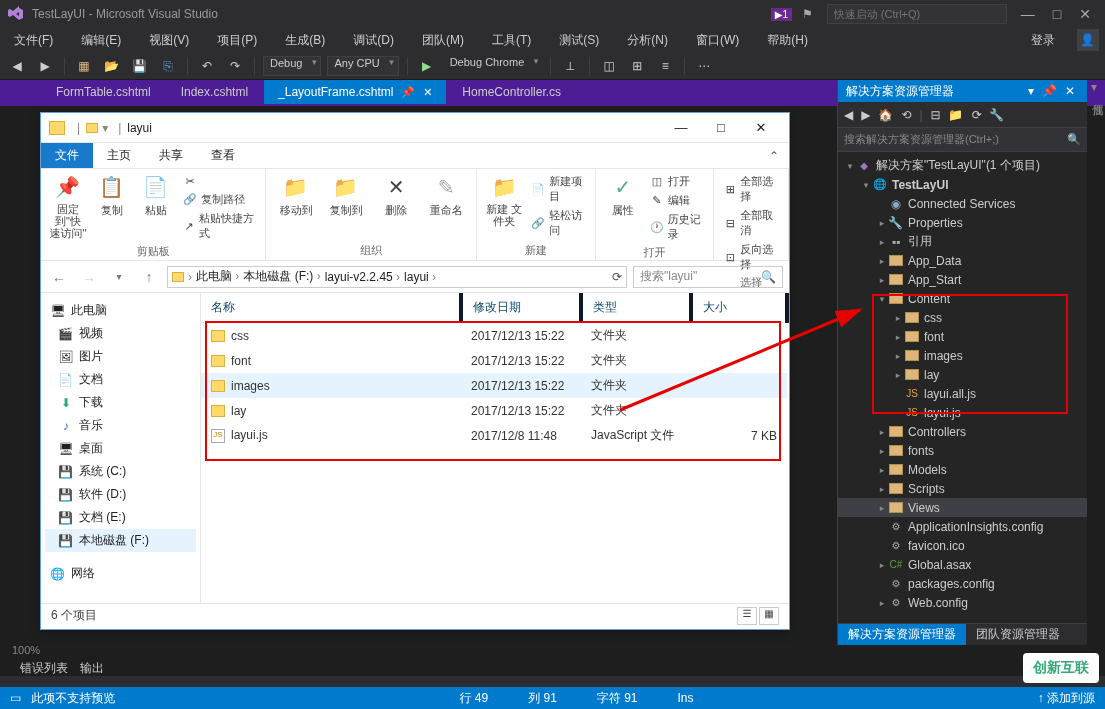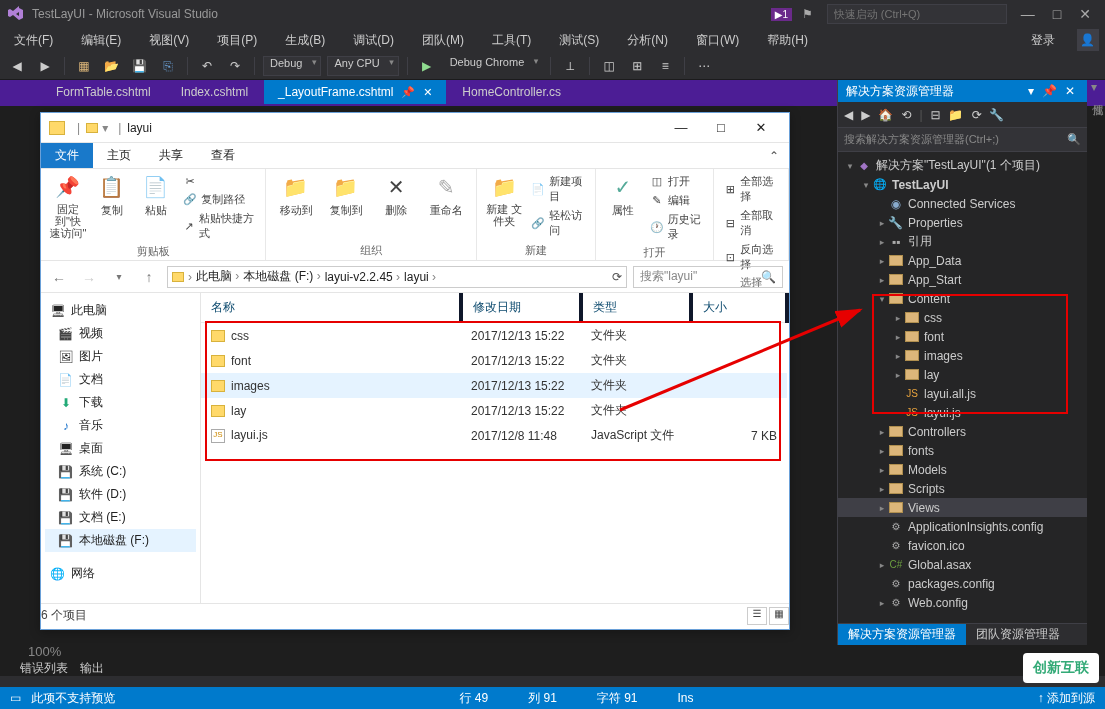--- a/index.html
+++ b/index.html
@@ -78,21 +78,21 @@
 
 .exp-list { flex: 1; position: relative; padding: 0; }
 .exp-list table { width: 100%; border-collapse: collapse; font-size: 12px; }
 .exp-list th { text-align: left; font-weight: normal; color: #0c4a6e; padding: 6px 10px; border-bottom: 1px solid #e8e8e8; border-right: 4px solid #0f172a; }
 .exp-list td { padding: 4px 10px; color: #333; }
 .exp-list tr.sel td { background: #e5f3ff; }
 .exp-list .fico { display: inline-block; width: 14px; height: 12px; background: #ffd96a; border: 1px solid #d8b23c; margin-right: 6px; vertical-align: middle; }
 .exp-list .jico { display: inline-block; width: 14px; height: 14px; background: #fff; border: 1px solid #aaa; margin-right: 6px; vertical-align: middle; font-size: 8px; text-align: center; color: #c80; }
 .red-box1 { position: absolute; border: 2px solid #e60000; pointer-events: none; }
 
-.exp-status { height: 24px; border-top: 1px solid #e5e5e5; display: flex; align-items: center; padding: 0 0; font-size: 12px; color: #444; }
+.exp-status { height: 24px; border-top: 1px solid #e5e5e5; display: flex; align-items: center; padding: 0 10px; font-size: 12px; color: #444; }
 .exp-status .spacer { flex: 1; }
 .exp-status .view-btn { width: 20px; height: 18px; border: 1px solid #ccc; margin-left: 2px; text-align: center; font-size: 10px; }
 
 
 .right-panel { position: absolute; right: 18px; top: 80px; width: 250px; height: 565px; background: #252526; border-left: 1px solid #3f3f46; display: flex; flex-direction: column; }
 .right-panel .panel-title { background: #007acc; color: #fff; height: 22px; display: flex; align-items: center; padding: 0 8px; font-size: 12px; }
 .right-panel .panel-title .spacer { flex: 1; }
 .right-panel .panel-title .pbtn { padding: 0 4px; cursor: pointer; }
 .right-panel .panel-toolbar { height: 26px; display: flex; align-items: center; padding: 0 6px; gap: 8px; background: #2d2d30; border-bottom: 1px solid #3f3f46; color: #ccc; }
 .right-panel .panel-search { height: 24px; background: #333337; border-bottom: 1px solid #3f3f46; display: flex; align-items: center; padding: 0 6px; color: #888; font-size: 11px; }
@@ -112,21 +112,21 @@
 .right-panel .panel-footer { height: 22px; background: #2d2d30; border-top: 1px solid #3f3f46; display: flex; font-size: 12px; }
 .right-panel .panel-footer .ftab { padding: 2px 10px; color: #ccc; }
 .right-panel .panel-footer .ftab.active { background: #007acc; color: #fff; }
 
 
 .far-right { position: absolute; right: 0; top: 90px; width: 18px; color: #888; writing-mode: vertical-rl; font-size: 11px; padding-top: 6px; text-align: center; }
 
 
 .bottom-tabs { position: absolute; left: 20px; top: 660px; display: flex; gap: 12px; color: #ccc; font-size: 12px; }
 .bottom-tabs .btab { cursor: pointer; }
-.bottom-left-pct { position: absolute; left: 28px; top: 644px; color: #888; font-size: 13px; }
+.bottom-left-pct { position: absolute; left: 12px; top: 644px; color: #888; font-size: 11px; }
 
 
 .status-bar { position: absolute; left: 0; bottom: 0; right: 0; height: 22px; background: #007acc; color: #fff; display: flex; align-items: center; padding: 0 10px; font-size: 12px; gap: 40px; }
 .status-bar .sb-left { display: flex; align-items: center; gap: 10px; }
 .status-bar .sb-spacer { flex: 1; }
 .status-bar .sb-item { }
 
 
 .red-arrow { position: absolute; pointer-events: none; }
 .red-box2 { position: absolute; border: 2px solid #e60000; pointer-events: none; z-index: 5; }

